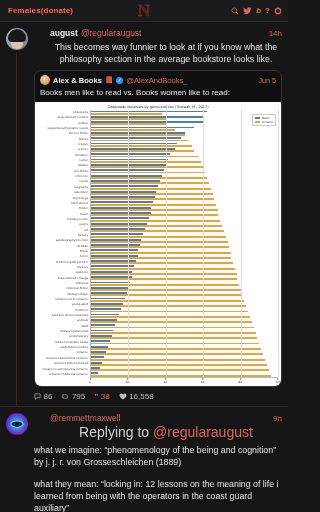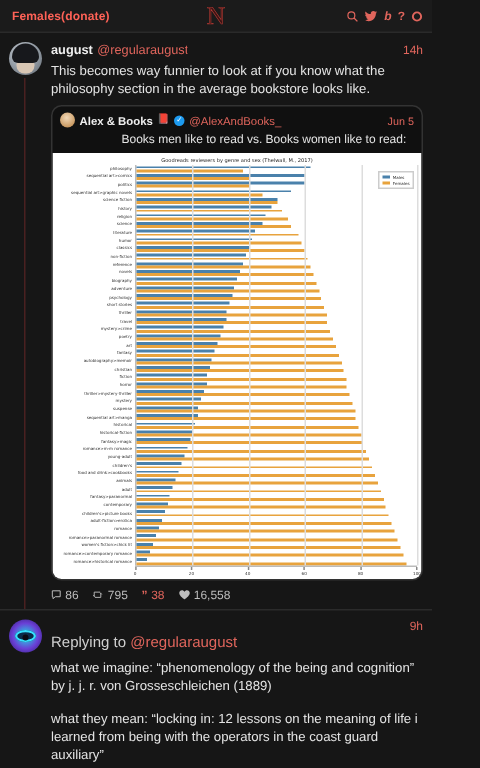--- a/index.html
+++ b/index.html
@@ -46,27 +46,27 @@
   .av2 { background: radial-gradient(circle at 50% 50%, #19e6e6 0%, #6a3fd6 55%, #2b1a6b 100%); }
   .av2:after {
     content:""; position:absolute; left:4px; top:7px; width:14px; height:8px;
     background: #0b2a4a; border-radius: 50%;
     box-shadow: inset 0 0 0 1.5px #36e0ff;
   }
   .av2:before {
     content:""; position:absolute; left:9px; top:9.5px; width:4px; height:4px;
     background:#0a0a14; border-radius:50%; z-index:2;
   }
-  .namecol { margin-left: 6px; flex: 1 1 auto; min-width: 0; }
+  .namecol { margin-left: 22px; flex: 1 1 auto; min-width: 0; text-align: center; }
   .nameline { display: flex; align-items: baseline; gap: 3px; white-space: nowrap; }
   .dname { font-size: 8.5px; font-weight: bold; color: #efefef; }
   .dname.cjk { font-size: 8.5px; }
   .handle { font-size: 8.5px; color: #e0655c; overflow: hidden; text-overflow: ellipsis; }
   .tstamp { margin-left: auto; font-size: 8px; color: #e0655c; padding-left: 4px; }
-  .replyto { font-size: 10px; color: #d0d0d0; margin-top: 1px; }
+  .replyto { font-size: 14px; color: #d0d0d0; margin-top: 1px; }
   .replyto b { color: #e0655c; font-weight: normal; }
   .body-text { font-size: 8.8px; line-height: 12px; color: #e4e4e4; margin-top: 3px; }
   .body-text.indent { margin-left: 28px; }
   .tweet-body-wide { margin-top: 4px; }
 
   
   .threadline { position: absolute; left: 16px; top: 30px; bottom: 0; width: 1px; background: #4a2020; }
 
   
   .quote {
@@ -77,21 +77,21 @@
   .q-av { width: 10px; height: 10px; border-radius: 50%; flex: 0 0 10px;
           background: radial-gradient(circle at 45% 35%, #f2d9b8, #b9803f); }
   .q-name { font-size: 7.6px; font-weight: bold; color: #efefef; }
   .q-badge { font-size: 6.6px; line-height: 1; }
   .q-verified {
     width: 7px; height: 7px; border-radius: 50%; background: #1d9bf0;
     color: #fff; font-size: 5px; line-height: 7px; text-align: center; display: inline-block;
   }
   .q-handle { font-size: 7.6px; color: #e0655c; }
   .q-date { margin-left: auto; font-size: 7.2px; color: #e0655c; }
-  .q-text { font-size: 8px; color: #e4e4e4; padding: 1px 5px 4px 5px; line-height: 10px; margin-left: 41px; }
+  .q-text { font-size: 8px; color: #e4e4e4; padding: 1px 5px 4px 5px; line-height: 10px; }
 
   
   .chart-wrap { background: #fff; padding: 2px 3px 2px 3px; }
   .chart-title { font-size: 3.4px; color: #222; text-align: center; margin: 1px 0 1px 0;
                  font-family: "DejaVu Sans", sans-serif; }
   .plot { position: relative; display: flex; }
   .ylabels { width: 52px; flex: 0 0 52px; }
   .ylab { font-size: 2.7px; color: #333; text-align: right; padding-right: 2px;
           height: 5.35px; line-height: 5.35px; overflow: hidden; white-space: nowrap;
           font-family: "DejaVu Sans", sans-serif; }
@@ -483,20 +483,21 @@
         <span>16,558</span>
       </span>
     </div>
   </div>
 
   <div class="tweet">
     <div class="tweet-head">
       <div class="avatar av2"></div>
       <div class="namecol">
         <div class="nameline">
+          <span class="handle">@remmettmaxwell</span>
           <span class="tstamp">9h</span>
         </div>
         <div class="replyto">
           <span>Replying to</span>
           <b>@regularaugust</b>
         </div>
       </div>
     </div>
     <div class="body-text indent tweet-body-wide">what we imagine: “phenomenology of the being and cognition” by j. j. r. von Grosseschleichen (1889)</div>
     <div class="body-text indent" style="margin-top:10px;">what they mean: “locking in: 12 lessons on the meaning of life i learned from being with the operators in the coast guard auxiliary”</div>

